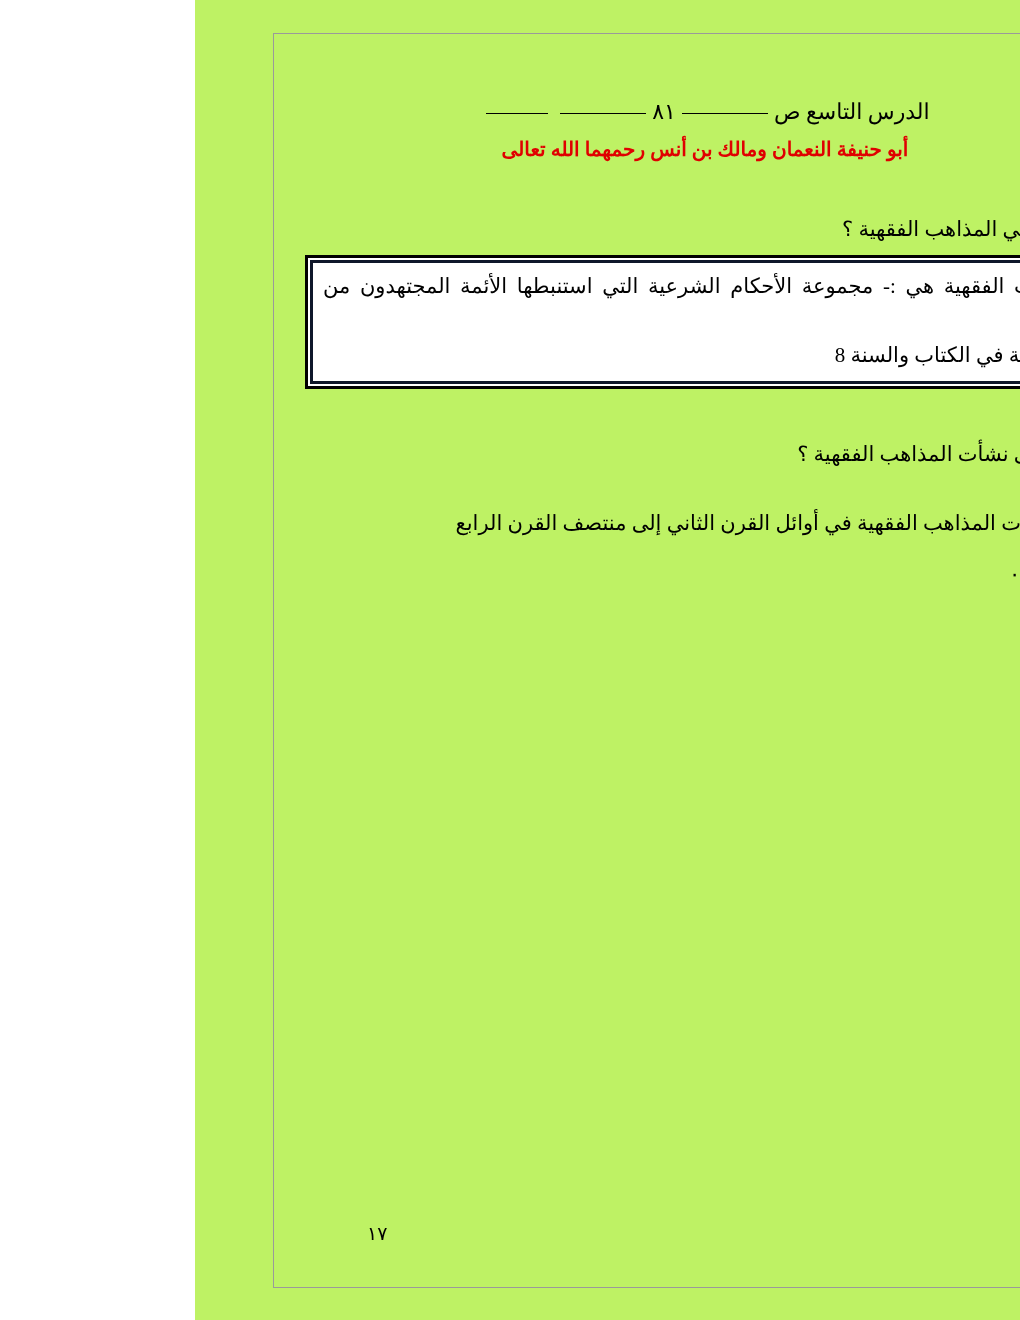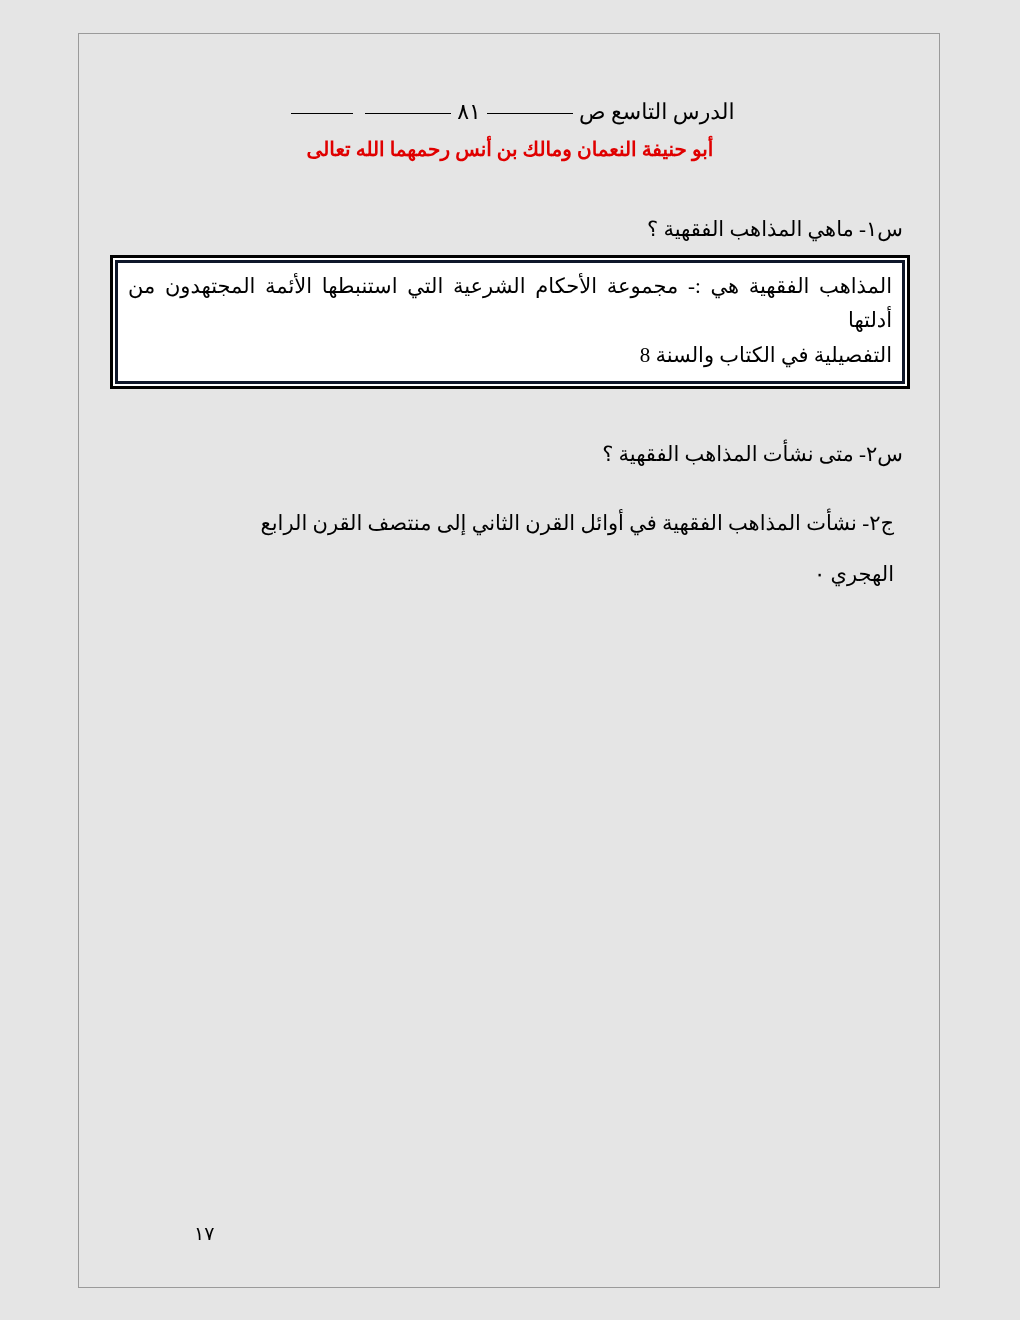--- a/index.html
+++ b/index.html
@@ -9,23 +9,23 @@
   }
   body {
     width: 1020px;
     height: 1320px;
     font-family: "Liberation Serif", "DejaVu Serif", serif;
     color: #000000;
   }
 
   .page {
     position: relative;
-    width: 1020px;
+    width: 825px;
     height: 1320px;
-    background: #e5e5e5;
+    background: #bef264;
     box-sizing: border-box;
   }
 
   
   .page-frame {
     position: absolute;
     left: 78px;
     top: 33px;
     width: 862px;
     height: 1255px;
@@ -112,21 +112,21 @@
   }
   .answer-free .tail {
     display: block;
     text-align: right;
     padding-left: 10px;
   }
 
   
   .page-number {
     position: absolute;
-    left: 194px;
+    left: 172px;
     top: 1222px;
     font-size: 19px;
     direction: rtl;
   }
 </style>
 </head>
 <body>
 
 <div class="page">
 

